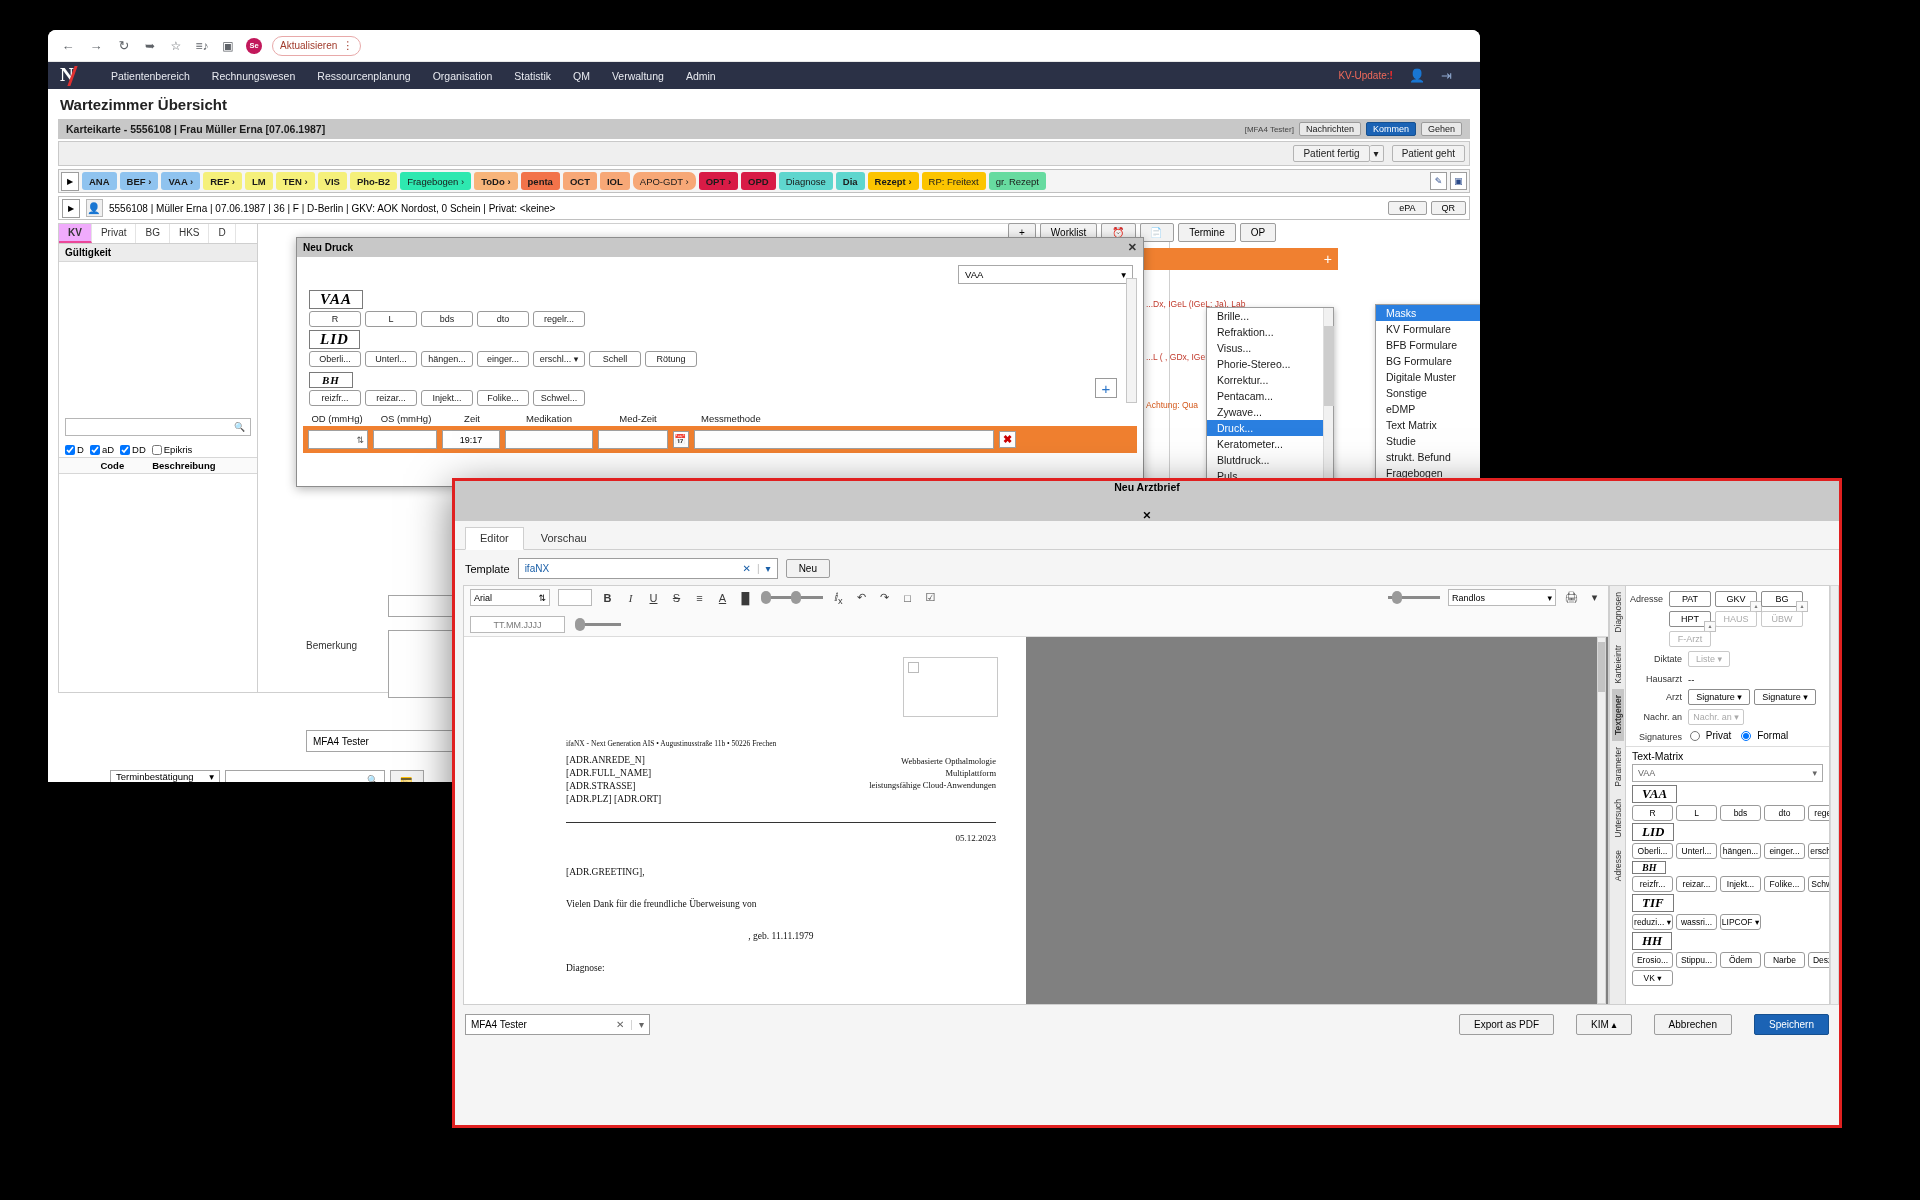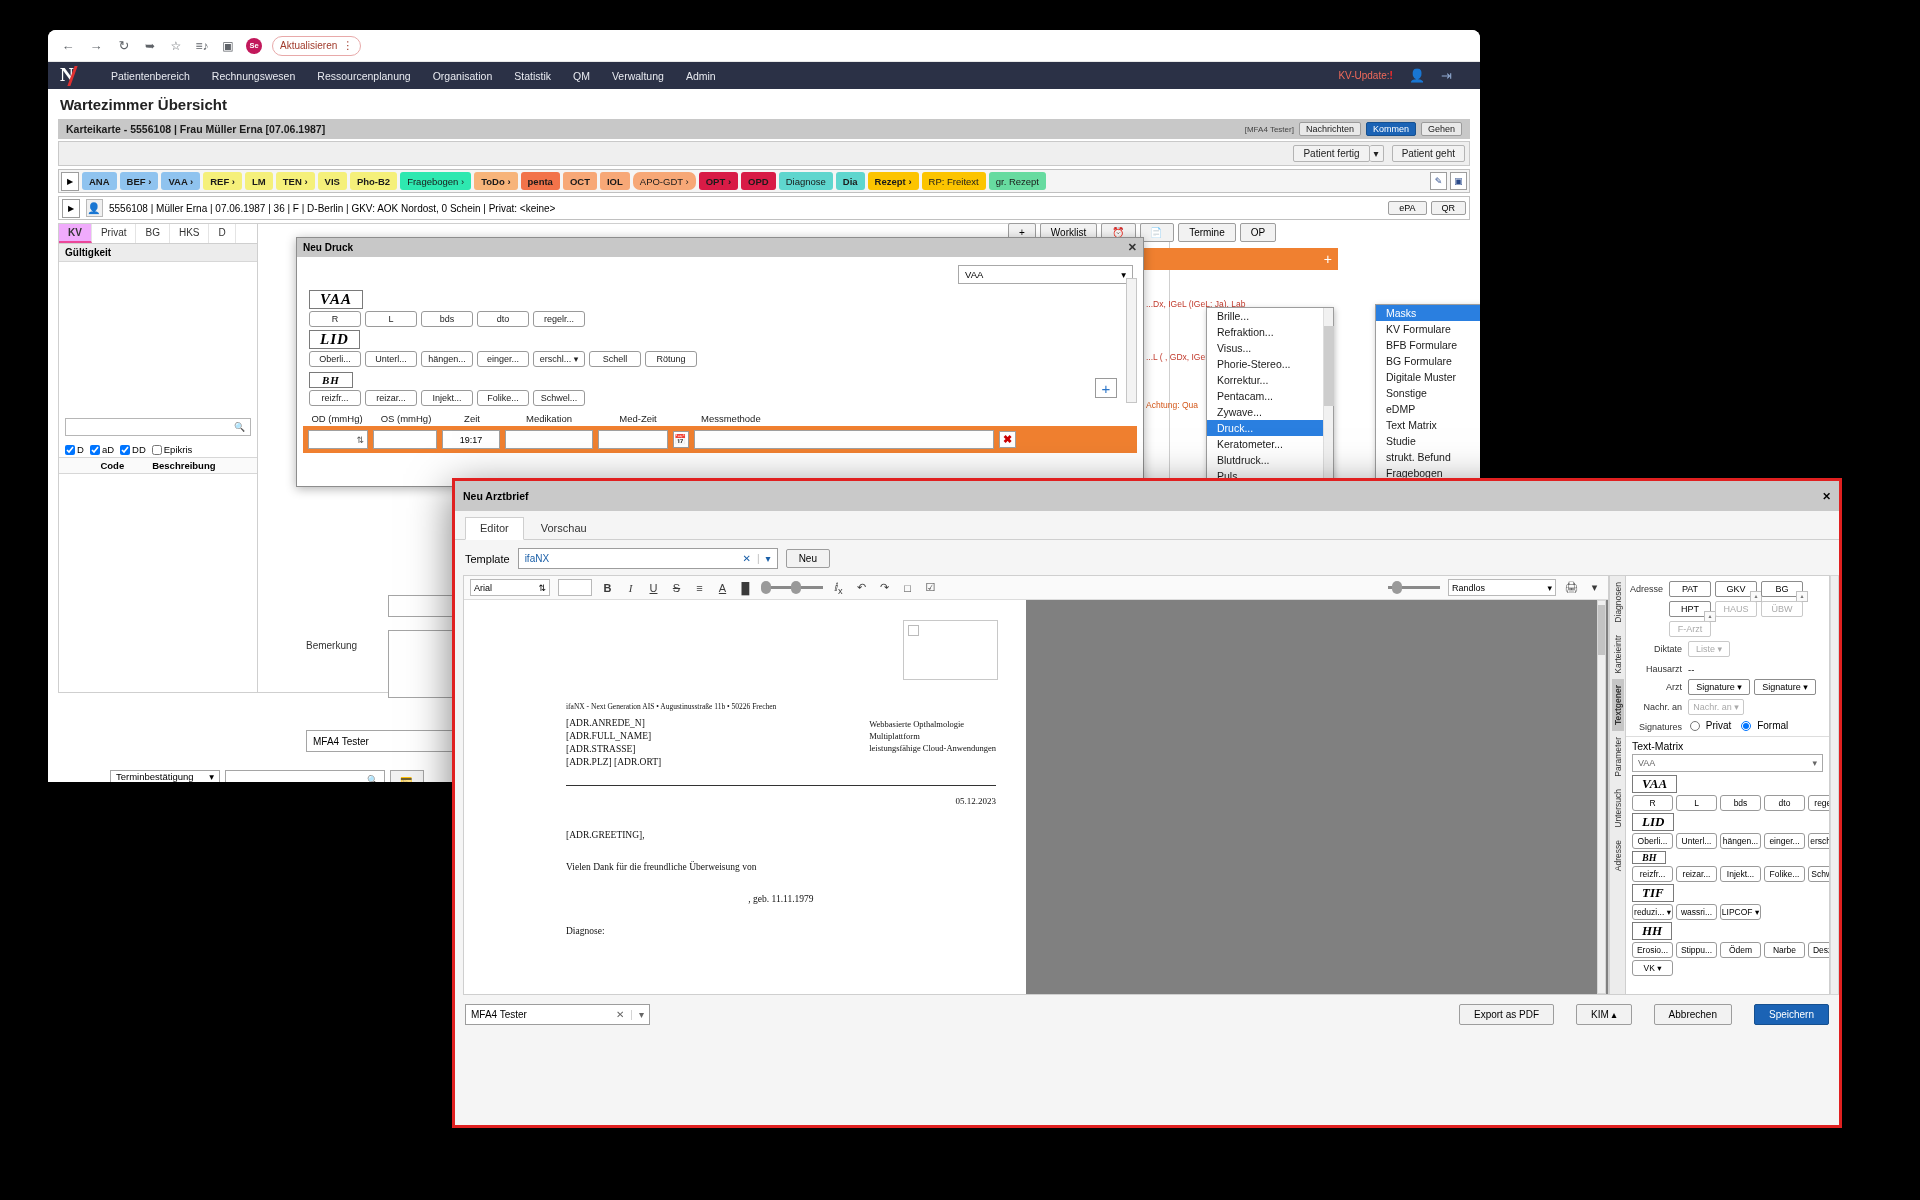--- a/index.html
+++ b/index.html
@@ -169,22 +169,22 @@
   #ctx1-sb { position:absolute; right:0; top:0; width:10px; height:100%; background:#f1f1f1;
              border-left:1px solid #ddd; }
   #ctx1-sb .tk { position:absolute; left:0; top:18px; width:10px; height:80px; background:#cdcdcd; }
   #ctx2 { left:1327px; top:274px; width:148px; }
 
   
   #arztbrief {
     position:absolute; left:452px; top:478px; width:1390px; height:650px;
     background:#f5f5f5; border:3px solid #e02020; box-shadow:0 10px 40px rgba(0,0,0,.5);
   }
-  .ab-title { background:#c9c9c9; height:30px; display:flex; align-items:center; padding:0 8px;
-              font-size:10.5px; font-weight:bold; justify-content:space-between; }
+  .ab-title { background:#c9c9c9; height:40px; display:flex; align-items:center; padding:0 8px;
+              font-size:10.5px; font-weight:bold; justify-content:space-between;flex-direction:column; }
   .ab-tabs { background:#f5f5f5; display:flex; padding:6px 10px 0 10px; font-size:11px; gap:2px;
              border-bottom:1px solid #cfcfcf;}
   .ab-tab { padding:4px 14px; border:1px solid transparent; color:#333; }
   .ab-tab.active { background:#fff; border:1px solid #cfcfcf; border-bottom:1px solid #fff;
                    margin-bottom:-1px; }
   .ab-templ { display:flex; align-items:center; gap:8px; padding:8px 10px 6px 10px; font-size:11px; }
   .ab-input { width:260px; height:21px; border:1px solid #9d9d9d; background:#fff; display:flex;
               align-items:center; padding:0 6px; font-size:10px; color:#1a5fa8; justify-content:space-between;}
   .ab-input .ctrls { color:#1a5fa8; font-size:10px; display:flex; gap:6px; align-items:center;}
   .ab-neu { border:1px solid #9d9d9d; background:#f2f2f2; font-size:10px; padding:3px 12px; border-radius:2px;}
@@ -631,35 +631,41 @@
           <div class="slider" style="width:52px">
               <span class="h" style="left:4px"></span>
             </div>
           <div class="ed-font" style="width:108px">
             <span>Randlos</span>
             <span>▾</span>
           </div>
           <div class="ed-ic">🖨</div>
           <div class="ed-ic">▾</div>
         </div>
+        <div style="width:100%;display:flex;gap:10px;align-items:center;margin-top:2px">
+          <div class="ed-date">TT.MM.JJJJ</div>
+          <div class="slider" style="width:46px">
+              <span class="h" style="left:0"></span>
+            </div>
+        </div>
       </div>
 
       <div class="ed-canvas">
         <div class="ed-left-strip"></div>
         <div class="ed-right-strip"></div>
         <div class="paper">
           <div class="imgph"></div>
           <div style="margin-top:74px;font-size:7.5px">ifaNX - Next Generation AIS • Augustinusstraße 11b • 50226 Frechen</div>
           <div style="margin-top:6px;line-height:13px;font-size:9.5px">
             <div>[ADR.ANREDE_N]</div>
             <div>[ADR.FULL_NAME]</div>
             <div>[ADR.STRASSE]</div>
             <div>[ADR.PLZ] [ADR.ORT]</div>
           </div>
-          <div style="position:absolute;right:30px;top:118px;font-size:8.5px;line-height:12px">
+          <div style="position:absolute;right:30px;top:118px;text-align:right;font-size:8.5px;line-height:12px">
             <div>Webbasierte Opthalmologie</div>
             <div>Multiplattform</div>
             <div>leistungsfähige Cloud-Anwendungen</div>
           </div>
           <div class="pfooter-line" style="margin-top:16px"></div>
           <div style="text-align:right;margin-top:10px;font-size:9px">05.12.2023</div>
           <div style="margin-top:24px;font-size:9.5px">[ADR.GREETING],</div>
           <div style="margin-top:22px;font-size:9.5px">Vielen Dank für die freundliche Überweisung von</div>
           <div style="margin-top:22px;font-size:9.5px;text-align:center">, geb. 11.11.1979</div>
           <div style="margin-top:22px;font-size:9.5px">Diagnose:</div>

